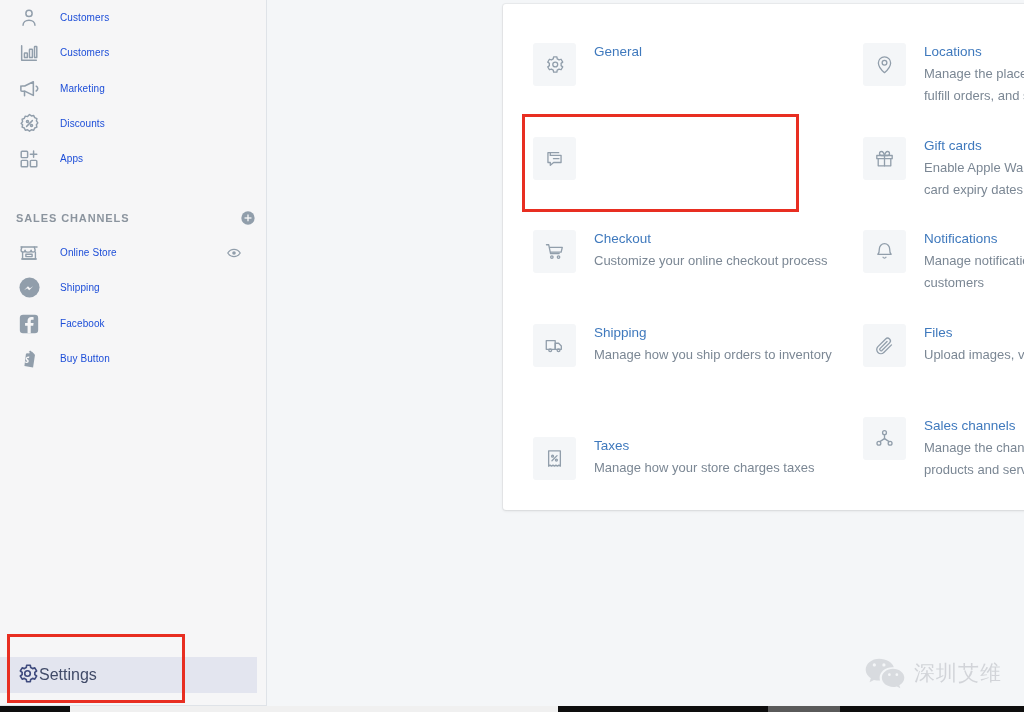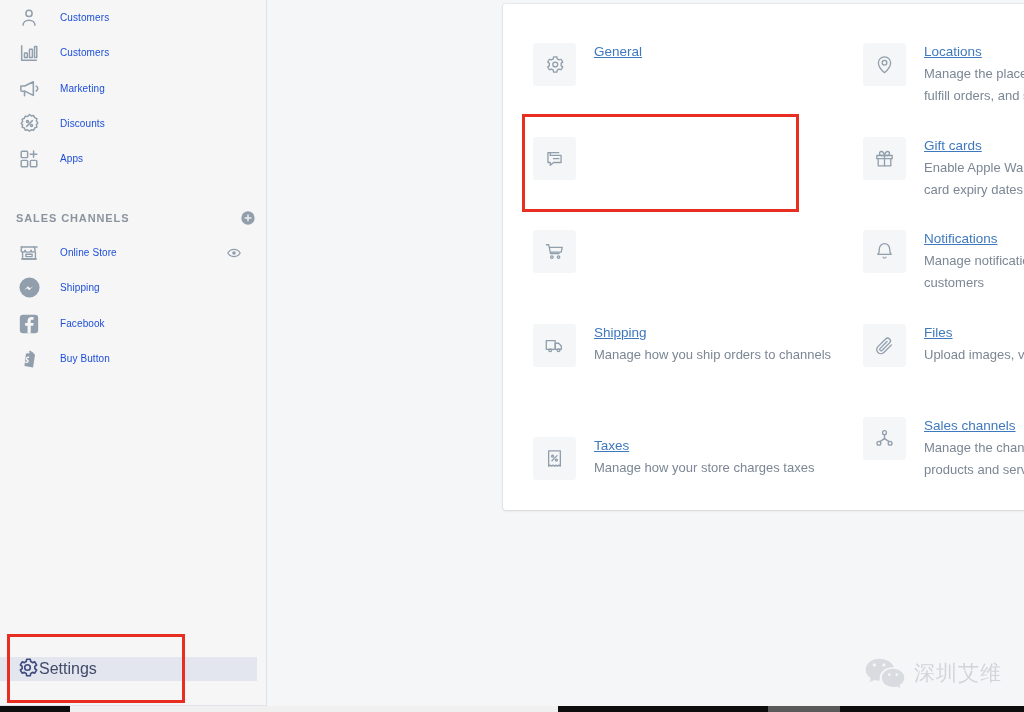--- a/index.html
+++ b/index.html
@@ -73,21 +73,21 @@
     flex: 1;
   }
   .trail-ico { color:#919eab; display:flex; align-items:center; }
   .trail-ico svg { display:block; }
 
   .settings-item {
     position: absolute;
     left: 0;
     top: 657px;
     width: 257px;
-    height: 24px;
+    height: 36px;
     background: #e3e5ef;
     display: flex;
     align-items: center;
     padding-left: 16px;
     cursor: pointer;
   }
   .settings-item .nav-ico { color: #3f4b7e; }
   .settings-item .nav-label { color: #414b68; font-weight: 400; }
 
   
@@ -129,21 +129,20 @@
     margin-top: 3px;
   }
   .s-icon svg { display:block; }
 
   .s-text { margin-left: 18px; padding-top: 2px; }
   .s-title {
     font-size: 13.5px;
     color: #3f79bd;
     line-height: 19px;
     white-space: nowrap;
-    text-decoration: underline;
   }
   .s-desc {
     font-size: 13px;
     color: #7b8794;
     line-height: 22px;
     margin-top: 2px;
     width: 250px;
   }
 
   
@@ -363,34 +362,38 @@
 
       <div class="setting-row col-left" style="top:223px">
         <span class="s-icon">
           <svg width="21" height="21" viewBox="0 0 24 24" fill="none" stroke="currentColor" stroke-width="1.5" stroke-linecap="round" stroke-linejoin="round">
             <path d="M2.8 4.3h2.6l2.1 10h9.8"></path>
             <path d="M6.6 7.2h14.3l-1.3 5.6H7.6"></path>
             <circle cx="9" cy="18.4" r="1.4"></circle>
             <circle cx="16.6" cy="18.4" r="1.4"></circle>
           </svg>
         </span>
+        <span class="s-text">
+          <span class="s-title" style="display:block">Checkout</span>
+          <span class="s-desc" style="display:block">Customize your online checkout process</span>
+        </span>
       </div>
 
       <div class="setting-row col-left" style="top:317px">
         <span class="s-icon">
           <svg width="21" height="21" viewBox="0 0 24 24" fill="none" stroke="currentColor" stroke-width="1.5" stroke-linecap="round" stroke-linejoin="round">
             <path d="M2.6 6.4h10.2v10H2.6z"></path>
             <path d="M12.8 9.4h3.9l3.1 3.1v3.9h-7z"></path>
             <circle cx="7.1" cy="17.4" r="1.6"></circle>
             <circle cx="16.6" cy="17.4" r="1.6"></circle>
           </svg>
         </span>
         <span class="s-text">
           <span class="s-title" style="display:block">Shipping</span>
-          <span class="s-desc" style="display:block">Manage how you ship orders to channels</span>
+          <span class="s-desc" style="display:block">Manage how you ship orders to inventory</span>
         </span>
       </div>
 
       <div class="setting-row col-left" style="top:430px">
         <span class="s-icon">
           <svg width="21" height="21" viewBox="0 0 24 24" fill="none" stroke="currentColor" stroke-width="1.5" stroke-linecap="round" stroke-linejoin="round">
             <path d="M5.3 3.2h13.4v17.6l-1.7-1.2-1.7 1.2-1.65-1.2-1.65 1.2-1.7-1.2-1.7 1.2-1.65-1.2-1.65 1.2z"></path>
             <circle cx="9.8" cy="9.4" r="1.1"></circle>
             <circle cx="14.2" cy="13.8" r="1.1"></circle>
             <path d="M14.9 8.7l-5.8 5.8"></path>

